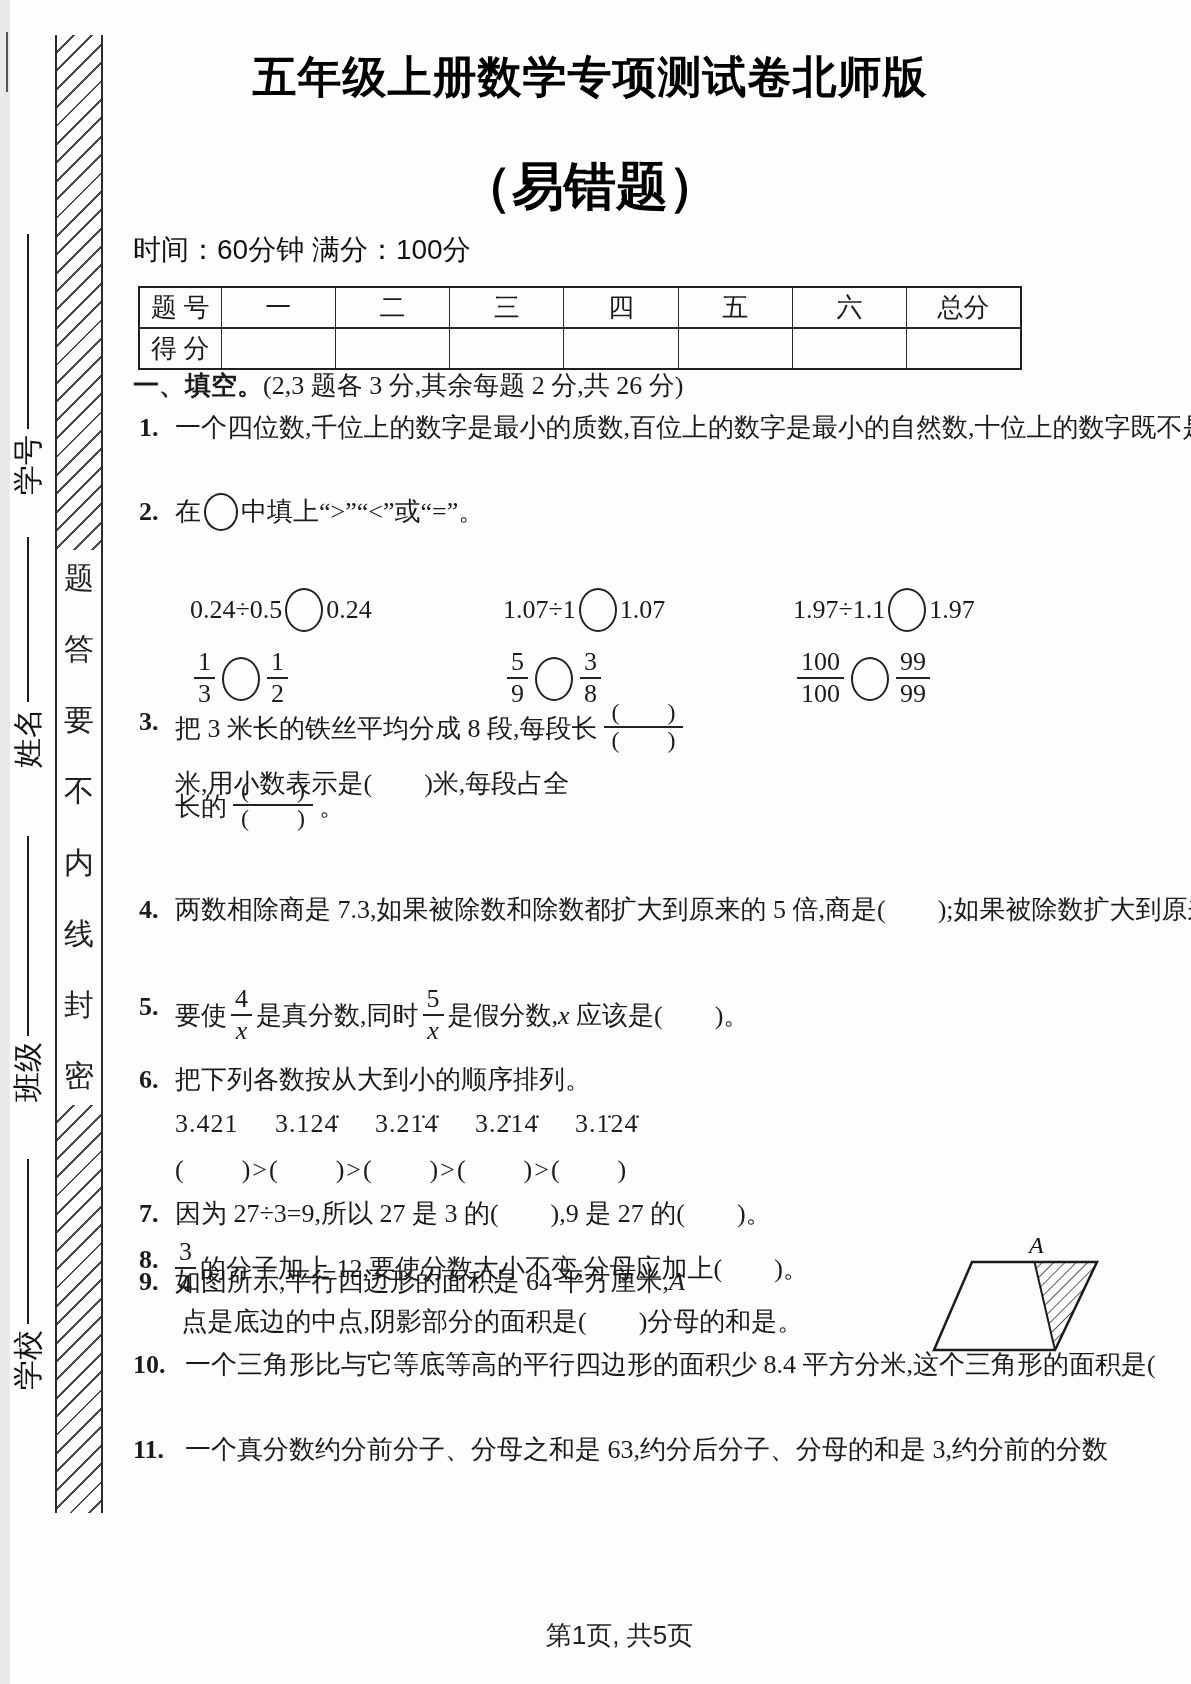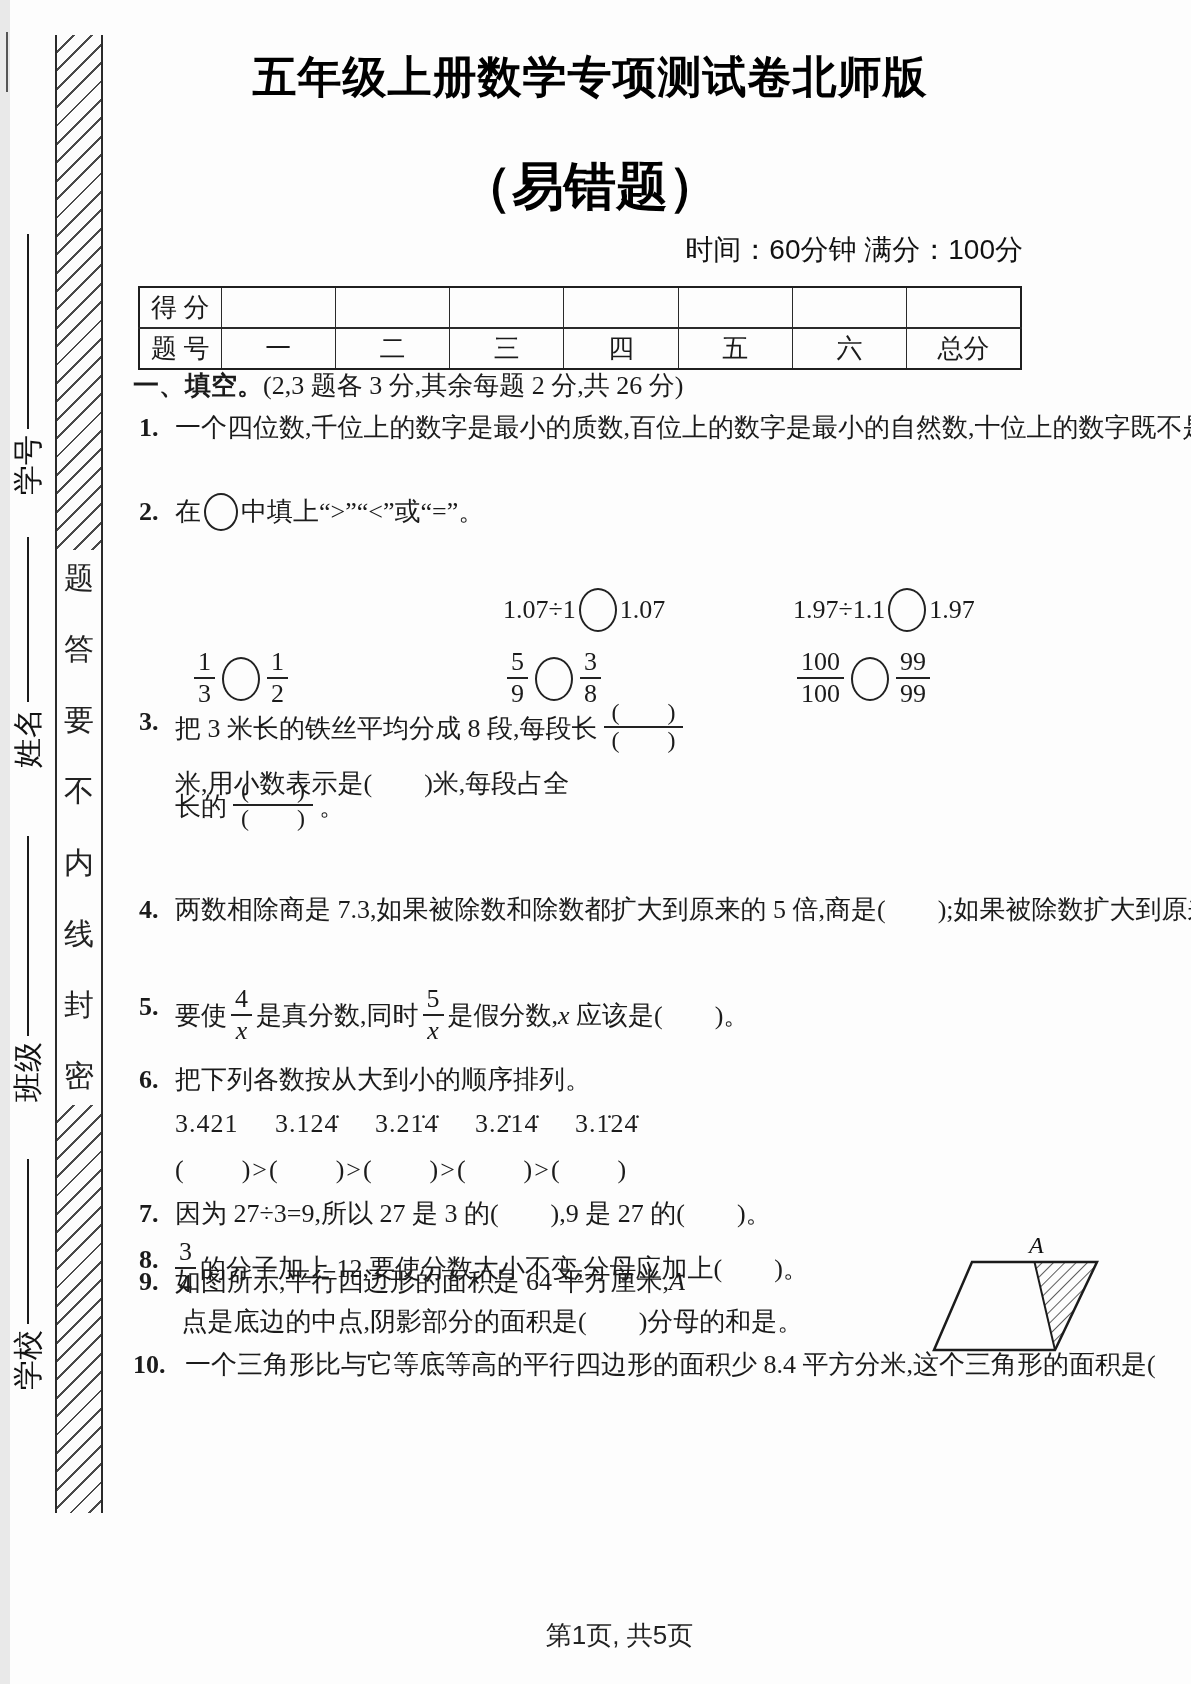--- a/index.html
+++ b/index.html
@@ -41,21 +41,21 @@
     position:absolute; left:60px; top:48px; width:1060px; text-align:center;
     font-family:"Liberation Sans","DejaVu Sans",sans-serif;
     font-weight:900; font-size:44px; letter-spacing:1px; color:#000;
   }
   .title2 {
     position:absolute; left:60px; top:152px; width:1060px; text-align:center;
     font-family:"Liberation Sans","DejaVu Sans",sans-serif;
     font-weight:900; font-size:52px; color:#000;
   }
   .info-line {
-    position:absolute; left:133px; top:231px; width:890px; text-align:right;
+    position:absolute; left:133px; top:231px; width:890px; text-align:left;
     font-family:"Liberation Sans","DejaVu Sans",sans-serif;
     font-size:28px; color:#111;
   }
 
   
   table.score {
     position:absolute; left:138px; top:286px; width:884px;
     border-collapse:collapse; table-layout:fixed;
     font-size:26px; color:#1b1b1b;
   }
@@ -142,57 +142,60 @@
     <span class="uline" style="width:165px;"></span>
   </div>
 
   <div class="title1">五年级上册数学专项测试卷北师版</div>
   <div class="title2">（易错题）</div>
   <div class="info-line">时间：60分钟 满分：100分</div>
 
   <table class="score">
     <tbody>
         <tr>
-      <td class="c0">得 分</td>
-      <td></td>
-      <td></td>
-      <td></td>
-      <td></td>
-      <td></td>
-      <td></td>
-      <td></td>
-    </tr>
-    <tr>
       <td class="c0">题 号</td>
       <td>一</td>
       <td>二</td>
       <td>三</td>
       <td>四</td>
       <td>五</td>
       <td>六</td>
       <td>总分</td>
     </tr>
+    <tr>
+      <td class="c0">得 分</td>
+      <td></td>
+      <td></td>
+      <td></td>
+      <td></td>
+      <td></td>
+      <td></td>
+      <td></td>
+    </tr>
   </tbody>
     </table>
 
   <div class="sec-head">
     <b>一、填空。</b><span>(2,3 题各 3 分,其余每题 2 分,共 26 分)</span>
   </div>
 
   <div class="q" style="top:406px;">
     <span class="qnum">1.</span>
     <span class="blank">一个四位数,千位上的数字是最小的质数,百位上的数字是最小的自然数,十位上的数字既不是质数也不是合数,个位上的数字是最小的合数,这个数是(　　)。</span>
   </div>
 
   <div class="q" style="top:490px;">
     <span class="qnum">2.</span>
     <span>在</span><span class="circ small"></span><span class="blank">中填上“&gt;”“&lt;”或“=”。</span>
   </div>
 
   <div class="cmp-row" style="top:588px;">
+    <span class="cmp-item" style="left:57px;">
+      <span>0.24÷0.5</span><span class="circ"></span><span>0.24</span>
+    </span>
     <span class="cmp-item" style="left:370px;">
       <span>1.07÷1</span><span class="circ"></span><span>1.07</span>
     </span>
     <span class="cmp-item" style="left:660px;">
       <span>1.97÷1.1</span><span class="circ"></span><span>1.97</span>
     </span>
   </div>
 
   <div class="cmp-row" style="top:648px;">
     <span class="cmp-item" style="left:57px;">
@@ -252,20 +255,24 @@
   <div class="q" style="top:1262px; width:660px; line-height:40px;">
     <span class="qnum">9.</span>
     <span class="blank">如图所示,平行四边形的面积是 64 平方厘米,</span><span class="ital">A</span><span class="blank"> 点是底边的中点,阴影部分的面积是(　　)分母的和是。</span>
   </div>
 
   <div class="q" style="top:1342px; width:690px; line-height:46px; padding-left:52px;">
     <span class="qnum qnum2">10.</span>
     <span class="blank">一个三角形比与它等底等高的平行四边形的面积少 8.4 平方分米,这个三角形的面积是(　　)平方分米。</span>
   </div>
 
+  <div class="q" style="top:1428px; width:900px; padding-left:52px;">
+    <span class="qnum qnum2">11.</span>
+    <span class="blank">一个真分数约分前分子、分母之和是 63,约分后分子、分母的和是 3,约分前的分数</span>
+  </div>
 
   <div class="figure">
     <span class="alabel">A</span>
     <svg width="195" height="140" viewBox="0 0 195 140">
       <defs>
         <pattern id="hatchp" patternUnits="userSpaceOnUse" width="8" height="8" patternTransform="rotate(45)">
           <line x1="0" y1="0" x2="0" y2="8" stroke="#333" stroke-width="1.6"></line>
         </pattern>
       </defs>
       <polygon points="109.5,30 172,30 130,118" fill="url(#hatchp)" stroke="none"></polygon>

